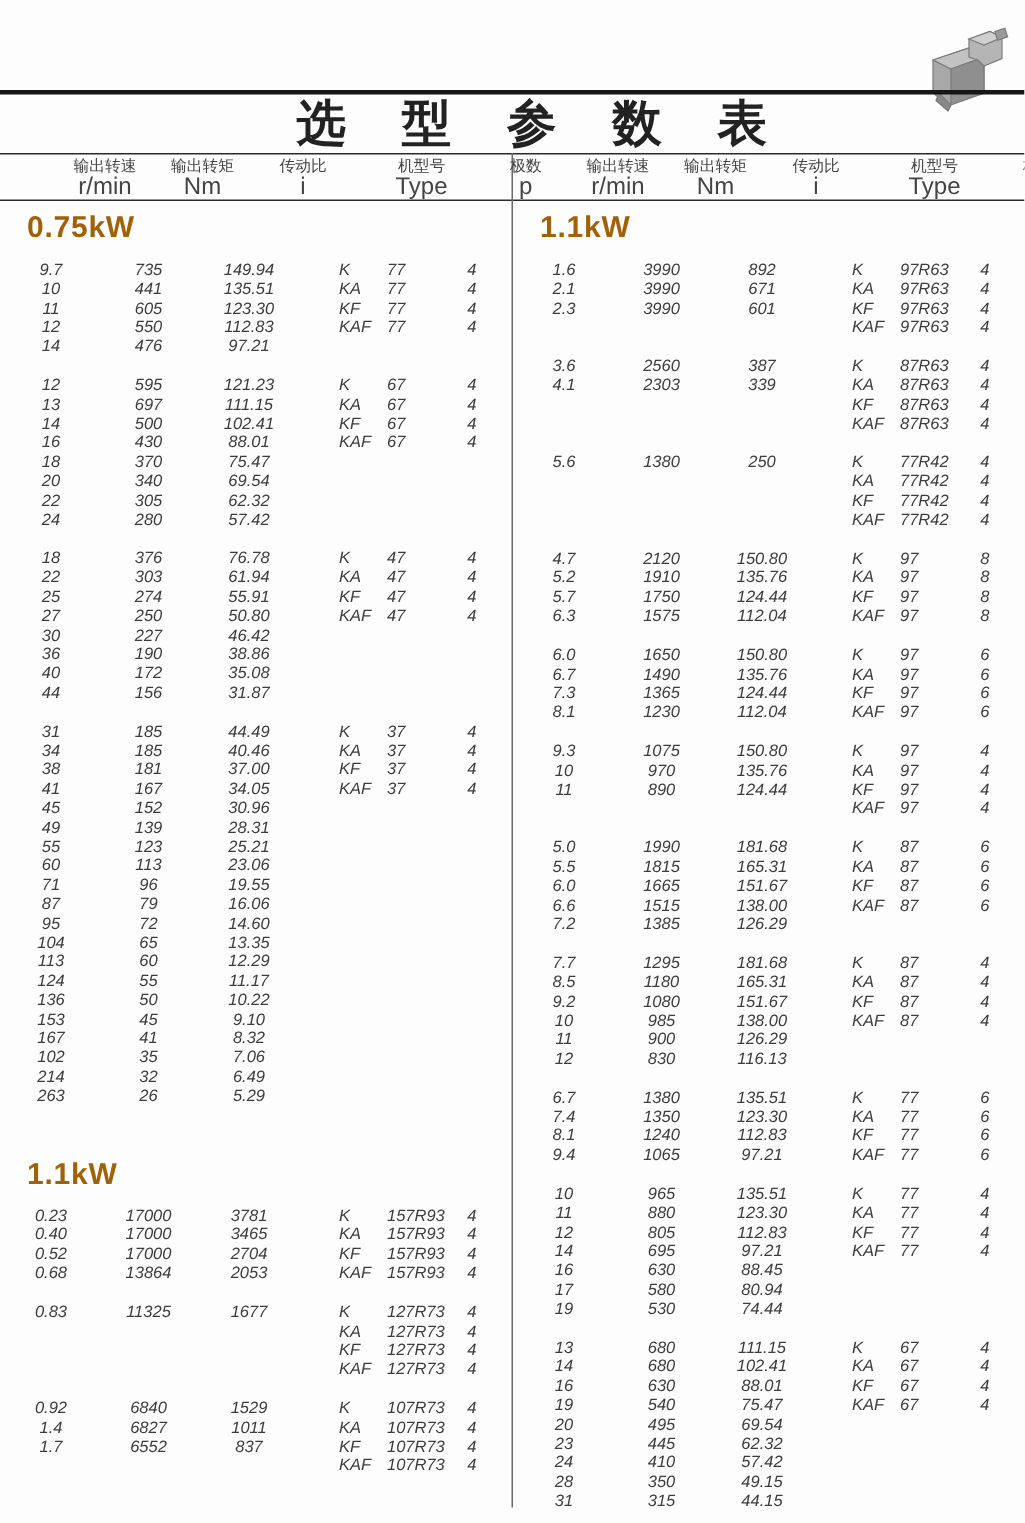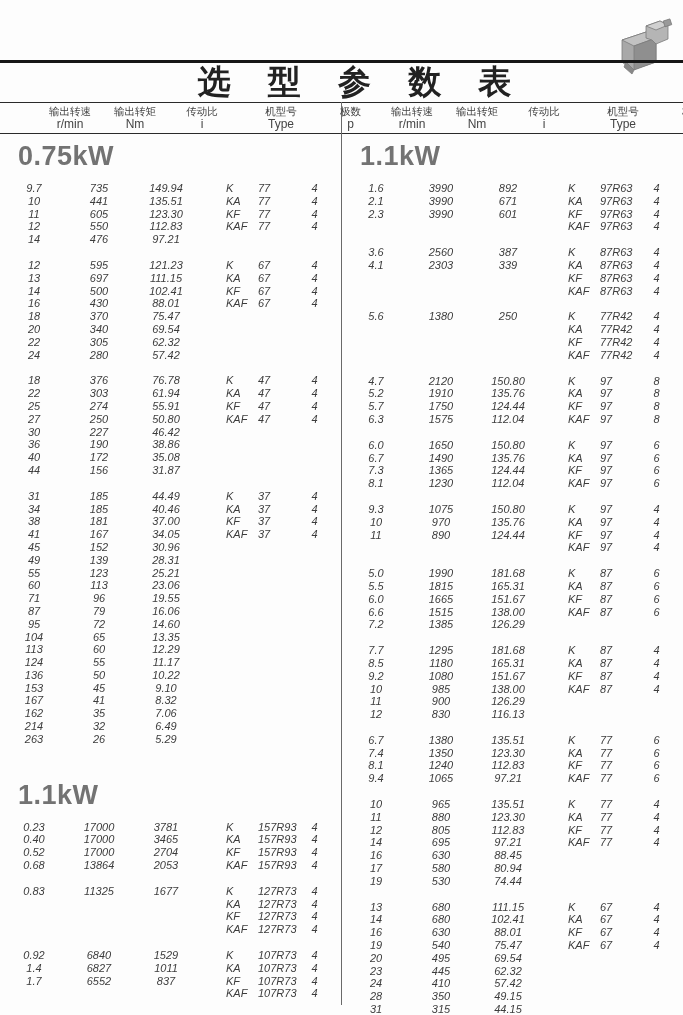--- a/index.html
+++ b/index.html
@@ -29,26 +29,26 @@
     position:absolute; left:341px; top:102px; width:1px; height:903px;
     background:#6a6a6a;
   }
   .thead {
     position:absolute; top:105px; width:341px;
     display:grid; grid-template-columns:68px 62px 72px 86px 53px;padding-left:36px;
   }
   .thead-left { left:0; }
   .thead-right { left:342px; }
   .th { text-align:center; font-size:10.5px; line-height:13px; color:#444; }
-  .th .unit { font-size:12px; }
+  .th .unit { font-size:16px; }
   .half { position:absolute; top:139px; width:341px; }
   .half-left { left:0; }
   .half-right { left:342px; }
   .section-title {
-    font-size:27px; font-weight:bold; color:#737373;
+    font-size:20px; font-weight:bold; color:#a16207;
     margin:2px 0 10px 18px; letter-spacing:0.5px;
   }
   .section:not(:first-child) .section-title { margin-top:34px; }
   .block { margin-bottom:13px;font-style:italic; }
   .row {
     display:grid; grid-template-columns:68px 62px 72px 86px 53px;
     height:12.8px; font-size:11px; line-height:12.8px;
     color:#3c3c3c;
   }
   .cell-num { text-align:center; }
@@ -508,21 +508,21 @@
     <div class="cell-num">167</div>
     <div class="cell-num">41</div>
     <div class="cell-num">8.32</div>
     <div class="cell-type">
       <span class="type-prefix"></span>
       <span class="type-size"></span>
     </div>
     <div class="cell-num"></div>
   </div>
           <div class="row">
-    <div class="cell-num">162</div>
+    <div class="cell-num">102</div>
     <div class="cell-num">35</div>
     <div class="cell-num">7.06</div>
     <div class="cell-type">
       <span class="type-prefix"></span>
       <span class="type-size"></span>
     </div>
     <div class="cell-num"></div>
   </div>
           <div class="row">
     <div class="cell-num">214</div>

